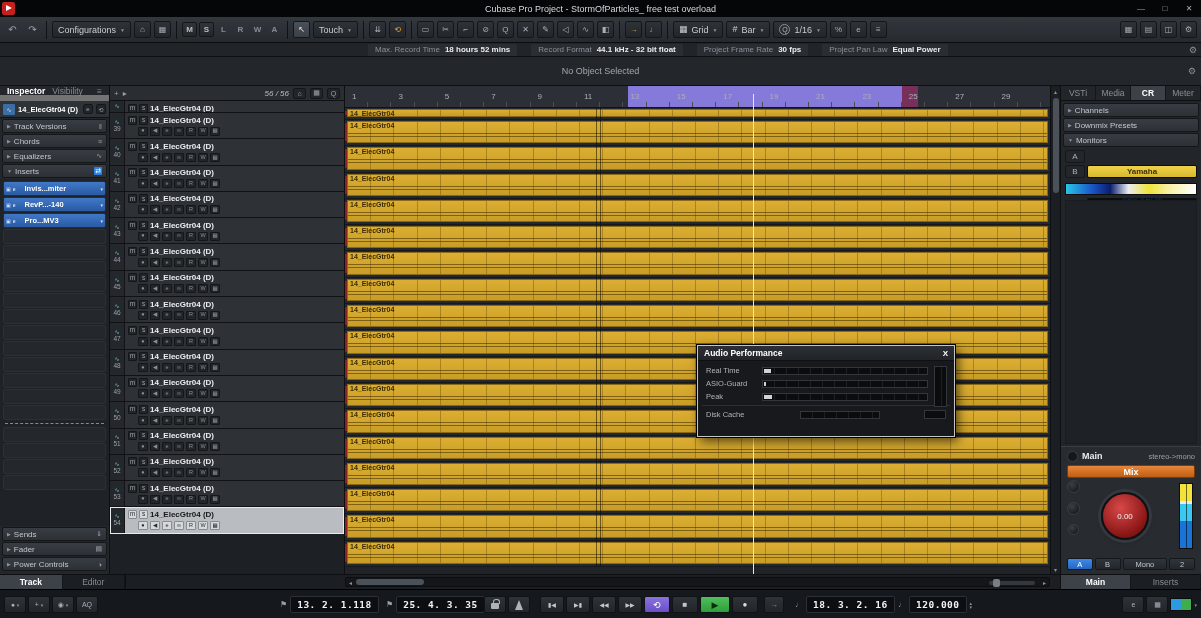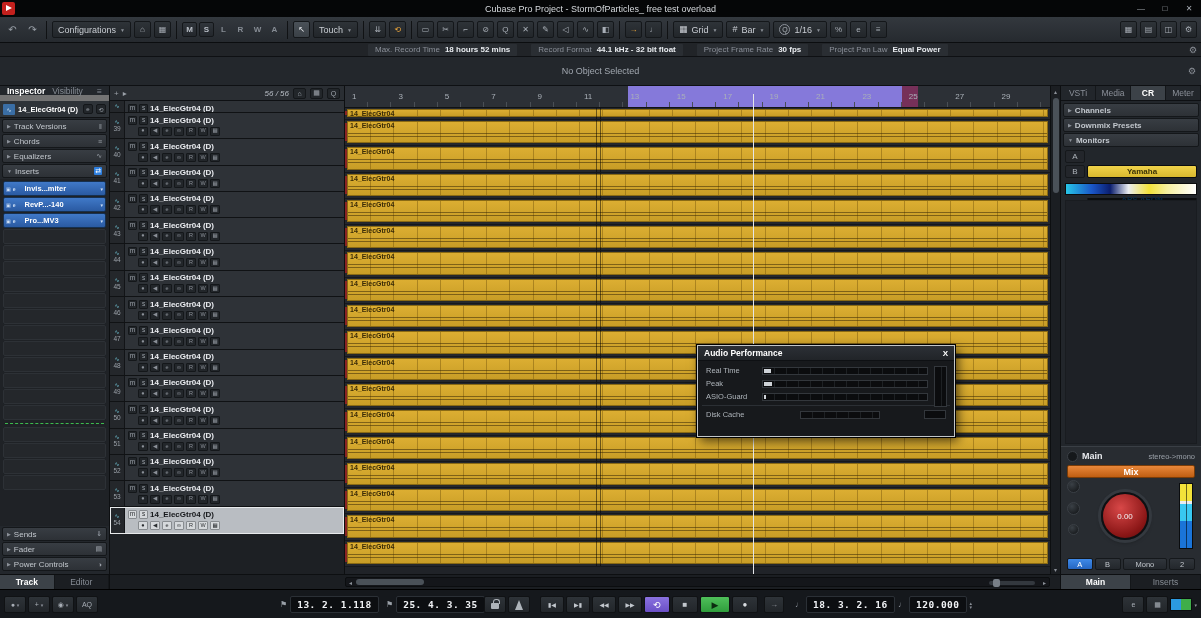--- a/index.html
+++ b/index.html
@@ -109,21 +109,21 @@
   .editline.e2{left:255px;}
   .playhead{position:absolute;top:8px;bottom:0;left:408px;width:1px;background:#e4e6e8;z-index:6;}
 
   .vscroll .vbtn{height:10px;color:#8b9098;font-size:6px;display:flex;align-items:center;justify-content:center;flex:0 0 auto;width:100%;}
   .vthumb{width:6px;height:95px;background:#4a5158;border-radius:3px;margin-top:2px;}
 
   
   .rz-tabs{height:15px;display:flex;border-bottom:1px solid #0e1013;flex:0 0 auto;}
   .rz-tab{flex:1;display:flex;align-items:center;justify-content:center;color:#8b9099;font-size:8.5px;border-right:1px solid #14171a;}
   .rz-tab.active{background:#3c4248;color:#fff;font-weight:bold;}
-  .rz-secs{flex:0 0 auto;padding-top:1px;font-weight:bold;}
+  .rz-secs{flex:0 0 auto;padding-top:1px;}
   .mon-row{display:flex;gap:2px;margin:2px 4px;height:13px;}
   .mon-key{width:20px;display:flex;align-items:center;justify-content:center;background:#23262b;border:1px solid #15181b;border-radius:2px;color:#aeb4ba;font-size:8px;}
   .mon-name{flex:1;display:flex;align-items:center;justify-content:center;font-weight:bold;font-size:8px;border-radius:2px;border:1px solid #0a0c0e;}
   .mon-name.blue{background:linear-gradient(#3fa8f0,#1e7ed0);color:#072a44;margin-top:48px;}
   .mon-name.yellow{background:linear-gradient(#f0d24a,#d8b82e);color:#3a3206;}
   .mon-grad{height:12px;margin:3px 4px;border:1px solid #0a0c0e;background:linear-gradient(90deg,#27c6e8 0%,#1a56c8 20%,#0b1e6e 34%,#e8ecf0 48%,#f2e23a 64%,#f6f0a0 78%,#ffffff 100%);}
   .rz-space{flex:1;background:#1e2126;margin:2px 4px;border:1px solid #191c20;}
   .cr-controls{flex:0 0 auto;background:#282c31;border-top:1px solid #3a3f45;padding:2px 0;}
   .cr-main-row{display:flex;align-items:center;gap:4px;padding:1px 6px;height:14px;}
   .cr-circle{width:11px;height:11px;border-radius:50%;background:#15181b;border:1px solid #3a3f45;flex:0 0 auto;}
@@ -137,21 +137,21 @@
   .big-knob{position:absolute;left:40px;top:12px;width:48px;height:48px;border-radius:50%;background:radial-gradient(circle at 40% 32%,#d84848,#8a1616 68%,#520c0c);border:2px solid #0e1013;box-shadow:0 0 0 3px #34393f,0 2px 4px rgba(0,0,0,.5);display:flex;align-items:center;justify-content:center;color:#f2f4f6;font-size:8px;}
   .cr-meter{position:absolute;right:8px;top:3px;width:14px;height:66px;border:1px solid #0a0c0e;background:linear-gradient(180deg,#f2e23a 0 26%,#e8ecf0 26% 32%,#38c8f0 32% 58%,#1a74d8 58% 100%);}
   .cr-meter::after{content:"";position:absolute;left:50%;top:0;bottom:0;width:1px;background:rgba(0,0,0,.55);}
   .cr-btns{display:flex;gap:2px;margin:2px 6px;height:12px;align-items:stretch;}
   .cr-btn{display:flex;align-items:center;justify-content:center;background:linear-gradient(#30353b,#23272c);border:1px solid #15181b;border-radius:2px;color:#c2c7cd;font-size:7.5px;flex:1;}
   .cr-btn.blue{background:linear-gradient(#3f8ae8,#2566c2);color:#fff;}
   .cr-btn.wide{flex:1.8;}
 
   
   .bottomstrip{position:absolute;left:0;right:0;bottom:29px;height:15px;background:#1b1e22;border-top:1px solid #0d0f11;z-index:5;}
-  .bs-left{position:absolute;left:0;top:0;bottom:0;width:110px;display:flex;border-right:1px solid #0d0f11;}
+  .bs-left{position:absolute;left:0;top:0;bottom:0;width:126px;display:flex;border-right:1px solid #0d0f11;}
   .bs-right{position:absolute;left:1060px;right:0;top:0;bottom:0;display:flex;border-left:1px solid #0d0f11;}
   .bs-tab{flex:1;display:flex;align-items:center;justify-content:center;color:#868c94;font-size:8.5px;border-right:1px solid #14171a;}
   .bs-tab.active{background:#3c4248;color:#fff;font-weight:bold;}
   .hscroll{position:absolute;left:345px;width:705px;top:2px;height:10px;background:#14161a;border:1px solid #0b0d0f;border-radius:2px;}
   .hs-arrow{position:absolute;top:0;bottom:0;width:9px;display:flex;align-items:center;justify-content:center;color:#8b9098;font-size:6px;}
   .hs-arrow.left{left:0;}
   .hs-arrow.right{right:0;}
   .hthumb{position:absolute;left:10px;width:68px;top:1px;bottom:1px;background:#4a5158;border-radius:3px;}
   .zoomctl{position:absolute;right:14px;top:3px;width:46px;height:4px;background:#33383e;border-radius:2px;}
   .zoomctl::after{content:"";position:absolute;left:4px;top:-2px;width:7px;height:8px;background:#787f87;border-radius:2px;}
@@ -1087,29 +1087,29 @@
     </div>
     <div class="perf-body">
       <div>
           <div class="perf-row">
     <span class="perf-lab">Real Time</span>
     <span class="perf-meter">
       <span class="perf-fill" style="width: 4%;"></span>
     </span>
   </div>
           <div class="perf-row">
+    <span class="perf-lab">ASIO-Guard</span>
+    <span class="perf-meter">
+      <span class="perf-fill" style="width: 1%;"></span>
+    </span>
+  </div>
+          <div class="perf-row">
     <span class="perf-lab">Peak</span>
     <span class="perf-meter">
       <span class="perf-fill" style="width: 5%;"></span>
-    </span>
-  </div>
-          <div class="perf-row">
-    <span class="perf-lab">ASIO-Guard</span>
-    <span class="perf-meter">
-      <span class="perf-fill" style="width: 1%;"></span>
     </span>
   </div>
         </div>
       <span class="perf-vmeter"></span>
       <div class="perf-sep"></div>
       <div class="perf-row disk">
         <span class="perf-lab">Disk Cache</span>
         <span class="perf-meter">
             <span class="perf-fill" id="disk-fill" style="width: 0%;"></span>
           </span>

